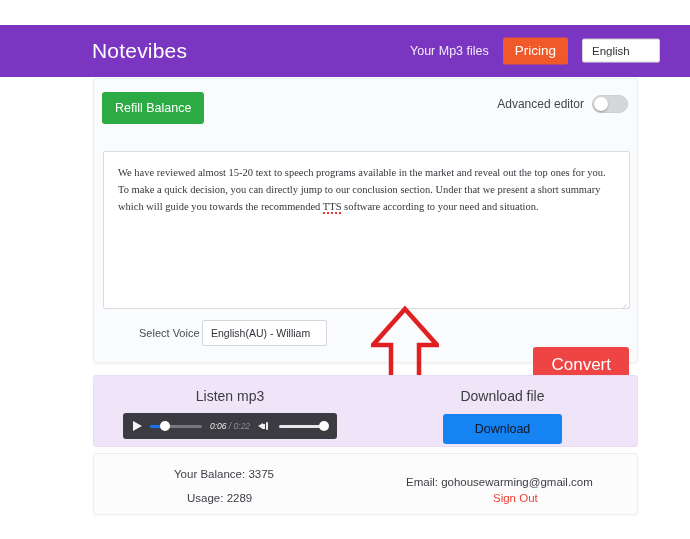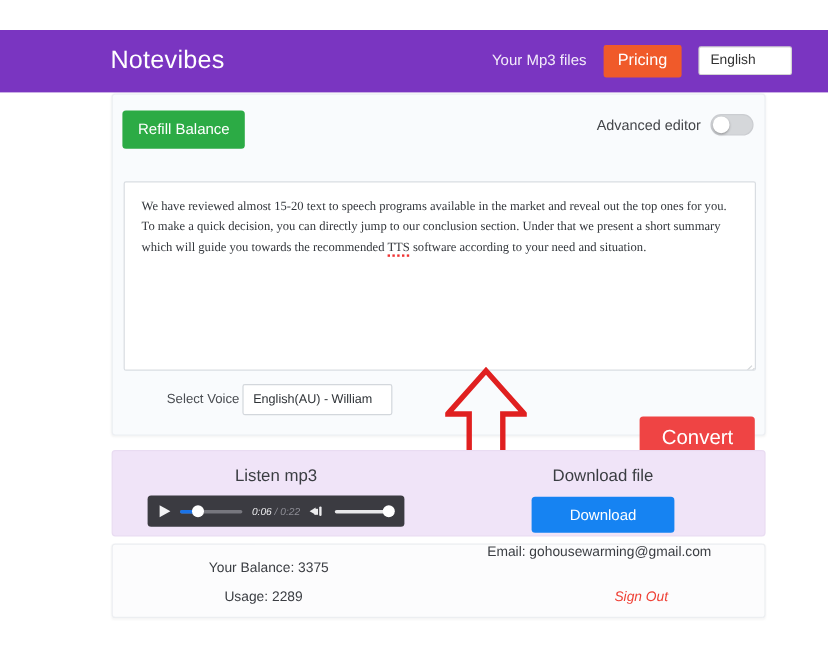--- a/index.html
+++ b/index.html
@@ -151,36 +151,36 @@
     position: absolute; left: 0; top: 3px; width: 0; height: 0;
     border-top: 3px solid transparent; border-bottom: 3px solid transparent;
     border-right: 5px solid #ececee;
   }
   .vol-icon .body { position: absolute; left: 4px; top: 3.5px; width: 3px; height: 5px; background:#ececee; }
   .vol-icon .w1 { position: absolute; left: 8px; top: 2px; width: 2px; height: 8px; background:#ececee; border-radius:1px; }
   .volbar { position: relative; width: 48px; height: 3px; background: #e8e8ea; border-radius: 2px; cursor: pointer; }
   .volbar .thumb { position: absolute; right: -2px; top: -3.5px; width: 10px; height: 10px; border-radius: 50%; background: #ffffff; }
 
   .download-btn {
-    margin-top: 10px; background: #1683f2; color: #ffffff; border: none;
+    margin-top: 10px; background: #1683f2; color: #0f172a; border: none;
     border-radius: 3px; font-size: 12.5px; padding: 8px 32px; cursor: pointer;
     font-family: "Liberation Sans", sans-serif;
   }
 
   
   .footer-card {
     position: absolute; left: 93px; top: 453px; width: 545px; height: 62px;
     background: #fcfcfd; border: 1px solid #eceef1; border-radius: 3px;
     box-shadow: 0 1px 2px rgba(0,0,0,.04);
   }
   .f-cell { position: absolute; font-size: 11.5px; color: #3b3e43; white-space: nowrap; }
   .f-balance { left: 80px;  top: 14px; }
   .f-usage   { left: 93px;  top: 38px; }
-  .f-email   { left: 312px; top: 0; }
-  .f-signout { left: 418px; top: 38px; color: #ef4136; cursor: pointer; font-style: italic; }
+  .f-email   { left: 312px; top: 22px; }
+  .f-signout { left: 399px; top: 38px; color: #ef4136; cursor: pointer; }
 </style>
 </head>
 <body>
 
 <div class="page">
 
   <div class="header">
     <div class="brand">Notevibes</div>
     <div class="nav">
       <span class="nav-link">Your Mp3 files</span>

